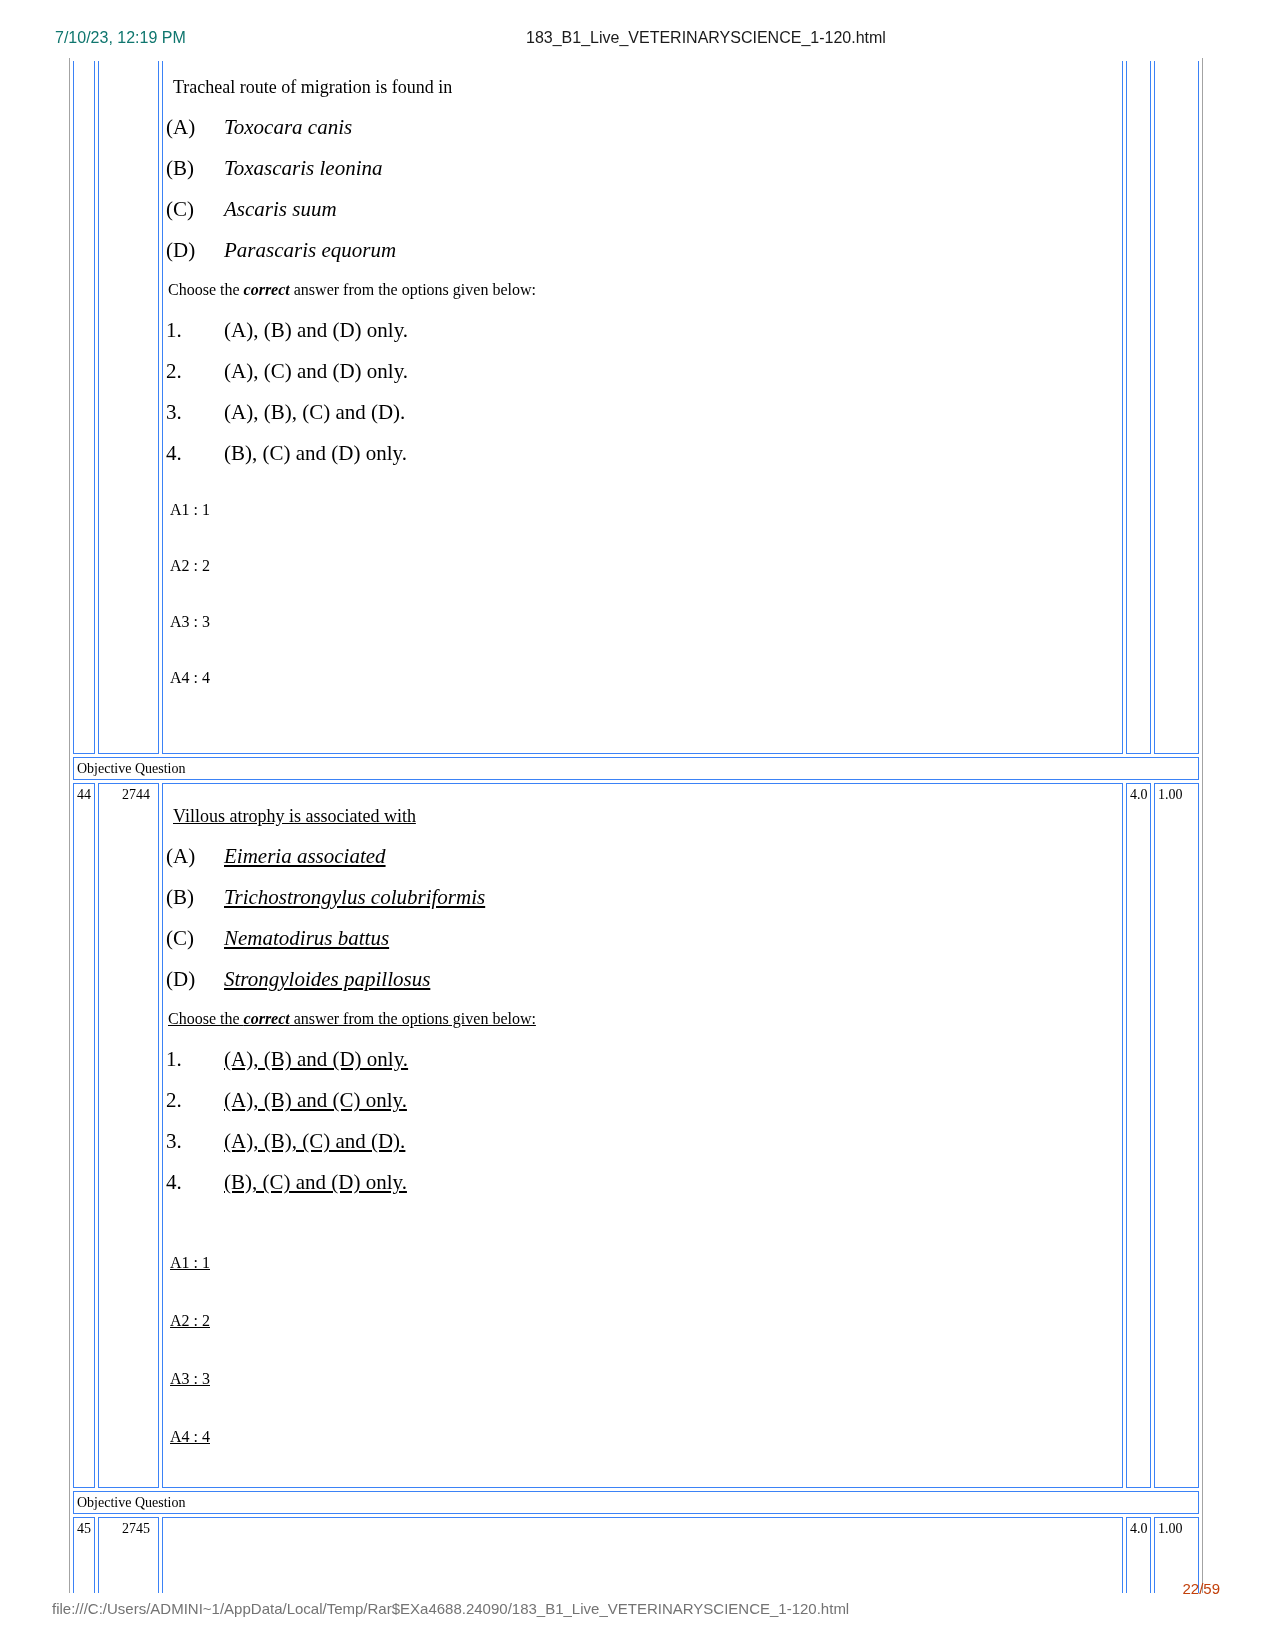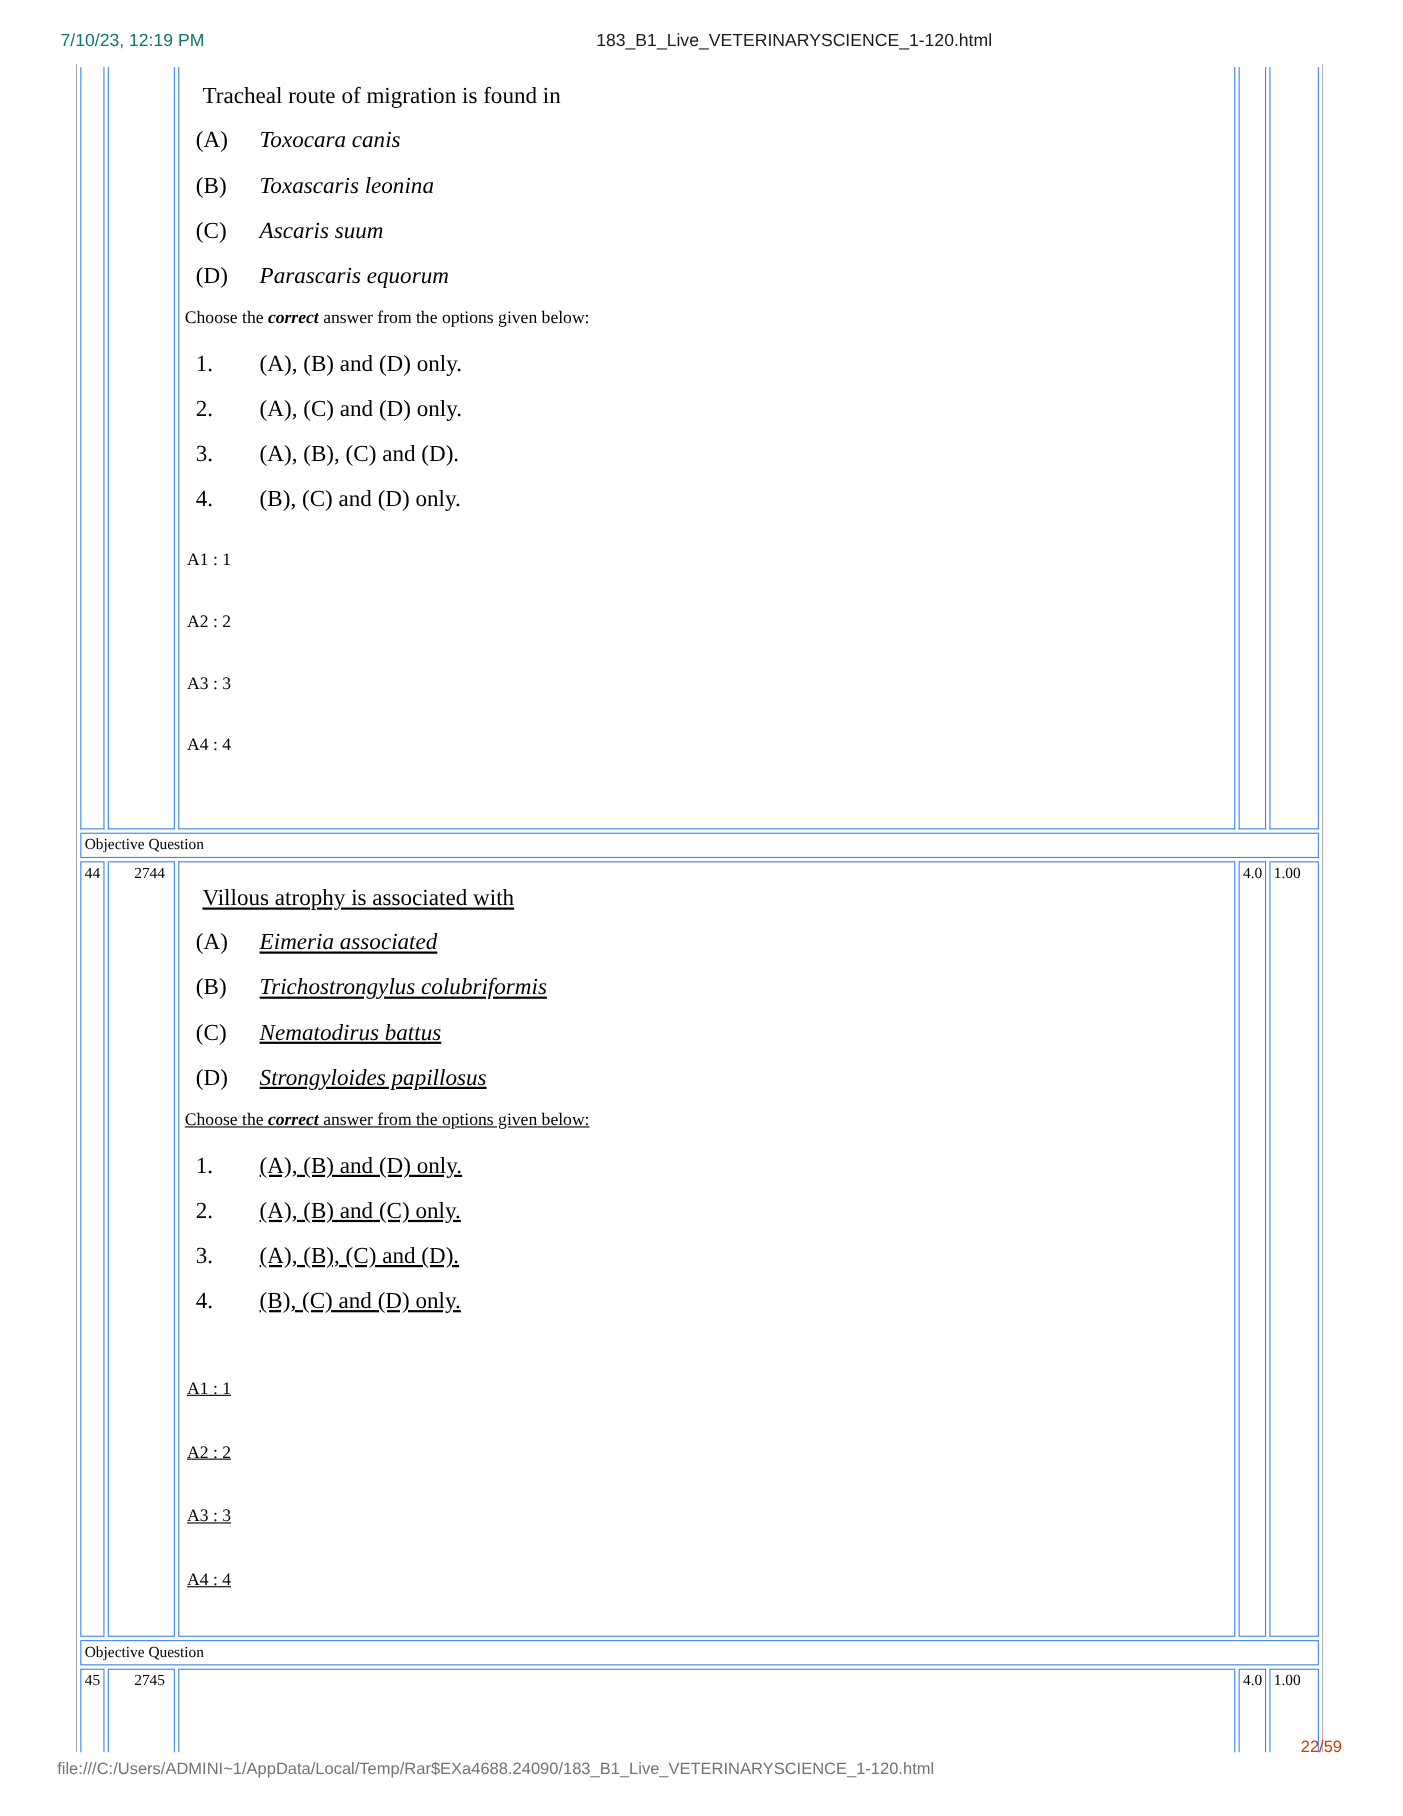--- a/index.html
+++ b/index.html
@@ -3,44 +3,44 @@
 <meta charset="utf-8">
 <style>
   html,body{margin:0;padding:0;}
   body{
     width:1275px;height:1651px;position:relative;background:#ffffff;
     font-family:"Liberation Serif", serif;color:#000;overflow:hidden;
   }
   
   .hdr-date{position:absolute;top:28px;left:55px;
     font:16px/19px "Liberation Sans", sans-serif;color:#0f766e;white-space:nowrap;}
-  .hdr-title{position:absolute;top:28px;left:542px;
+  .hdr-title{position:absolute;top:28px;left:526px;
     font:16px/19px "Liberation Sans", sans-serif;color:#1a1a1a;white-space:nowrap;}
   .ftr-url{position:absolute;top:1600px;left:52px;
     font:15px/18px "Liberation Sans", sans-serif;color:#737373;white-space:nowrap;}
   .ftr-page{position:absolute;top:1580px;right:55px;
     font:15px/18px "Liberation Sans", sans-serif;color:#c2410c;}
   
   .table-clip{position:absolute;top:58px;left:69px;width:1134px;height:1535px;overflow:hidden;}
   table.exam{width:1134px;border-collapse:separate;border-spacing:3px;
     border:1px solid #a3a3a3;border-top:none;table-layout:fixed;}
   col.c1{width:22px}col.c2{width:61px}col.c4{width:25px}col.c5{width:45px}
   td{border:1px solid #3b82f6;vertical-align:top;padding:2px 3px;
      font-size:14px;line-height:17px;overflow:hidden;background:#fff;}
   tr.row-cut td{border-top:none;}
   td.qid{padding-left:23px;}
   td.qcell{padding:2px 6px 2px 3px;}
   td.h-q43{height:688px;}
   td.h-q44{height:694px;text-decoration:underline;}
   td.h-q45{height:300px;}
   tr.oq td{height:16px;}
   
-  .q-text{font-size:21px;line-height:28px;margin:10px 0 6px 18px;}
+  .q-text{font-size:18px;line-height:28px;margin:10px 0 6px 7px;}
   .mt16{margin-top:16px;}
-  .opt,.choice{font-size:21px;line-height:41px;margin-left:12px;white-space:nowrap;}
+  .opt,.choice{font-size:21px;line-height:41px;margin-left:0;white-space:nowrap;}
   .marker{display:inline-block;width:58px;}
   .species{font-style:italic;}
   .choose{font-size:16px;line-height:28px;margin:5px 0 6px 2px;}
   .choose b{font-style:italic;}
   .answers{margin-top:26px;}
   .answers-lg{margin-top:50px;}
   .ans{font-size:16px;line-height:19px;margin:0 0 37px 4px;}
   .answers-lg .ans{margin-bottom:39px;}
 </style>
 </head>

